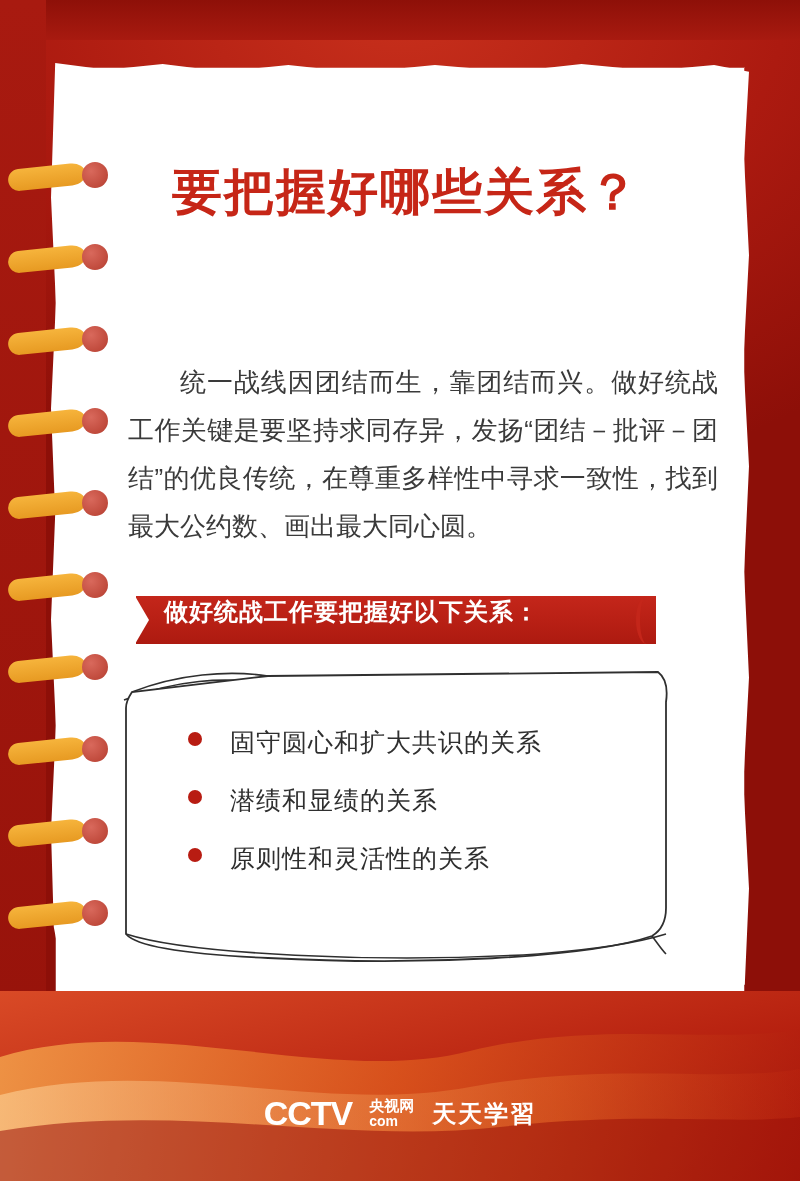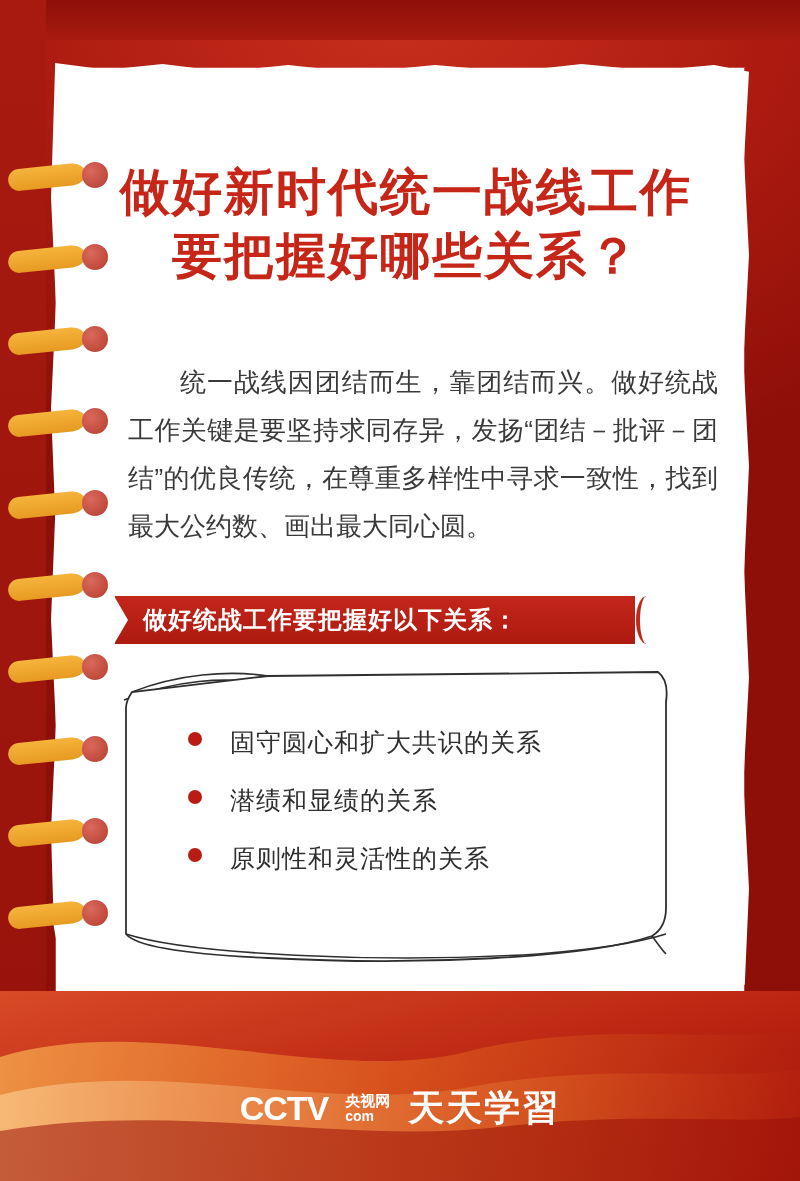--- a/index.html
+++ b/index.html
@@ -126,27 +126,27 @@
     font-size: 26px;
     line-height: 1.85;
     color: #3a3a3a;
     text-indent: 2em;
     text-align: justify;
   }
 
   
   .ribbon {
     position: absolute;
-    left: 115px;
+    left: 136px;
     top: 596px;
     width: 520px;
     height: 48px;
     background: linear-gradient(180deg, #c4261a 0%, #ad1a10 100%);
     display: flex;
-    align-items: center;
+    align-items: flex-start;
   }
   .ribbon .txt {
     color: #ffffff;
     font-size: 24px;
     font-weight: bold;
     letter-spacing: 1px;
     margin-left: 28px;
   }
   .ribbon::before {
     content: "";
@@ -246,21 +246,21 @@
   .cctv .sub {
     display: flex;
     flex-direction: column;
     margin-left: 17px;
     line-height: 1.05;
   }
   .cctv .sub .cn { font-size: 15px; }
   .cctv .sub .en { font-size: 14px; }
   .brand-cn {
     color: #ffffff;
-    font-size: 36px;
+    font-size: 24px;
     font-weight: bold;
     letter-spacing: 2px;
     font-family: "Liberation Serif", serif;
   }
 </style>
 </head>
 <body>
 
 <div class="poster">
 
@@ -306,21 +306,20 @@
         <div class="band"></div>
         <div class="knob"></div>
       </div>
     <div class="ring" style="top:738px;">
         <div class="band"></div>
         <div class="knob"></div>
       </div>
   </div>
 
   <div class="headline">
-    <span class="line line1">做好新时代统一战线工作</span>
     <span class="line line2">要把握好哪些关系？</span>
   </div>
 
   <div class="para">统一战线因团结而生，靠团结而兴。做好统战工作关键是要坚持求同存异，发扬“团结－批评－团结”的优良传统，在尊重多样性中寻求一致性，找到最大公约数、画出最大同心圆。</div>
 
   <div class="ribbon">
     <span class="txt">做好统战工作要把握好以下关系：</span>
   </div>
   <div class="ribbon-tail">
     <div class="curve"></div>

